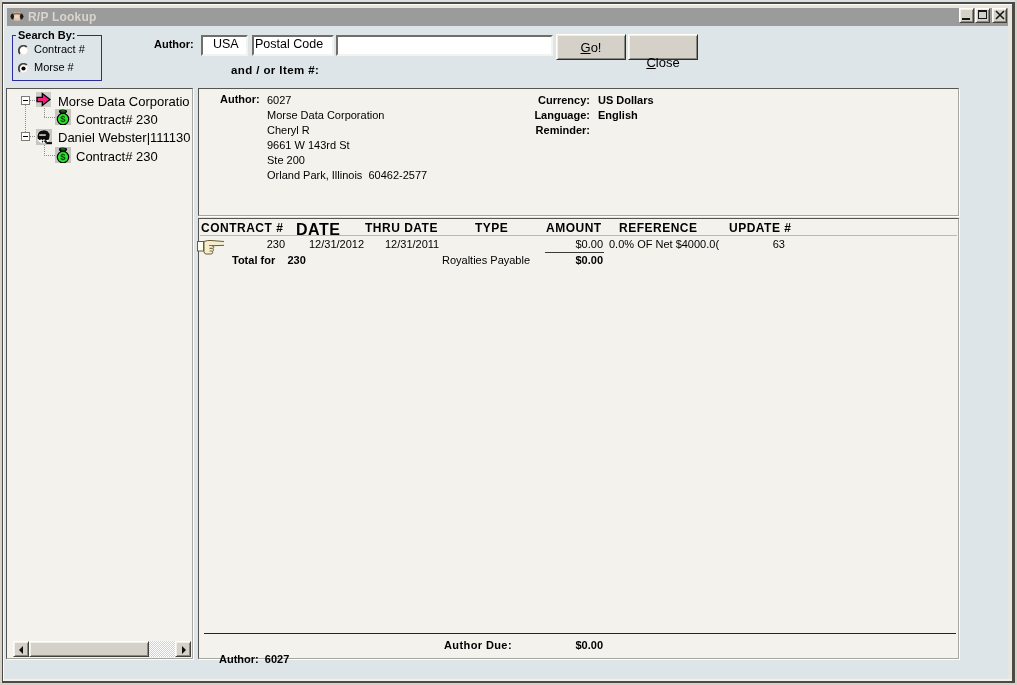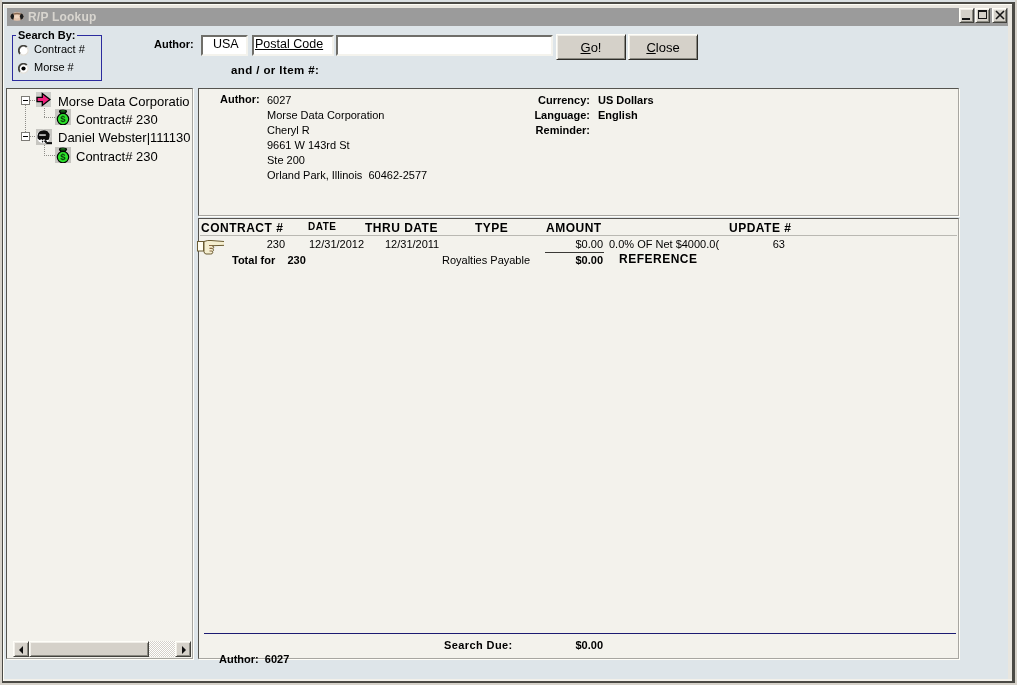--- a/index.html
+++ b/index.html
@@ -99,25 +99,25 @@
       <circle cx="5.5" cy="5.5" r="2.1" fill="#000"></circle>
     </svg>
   </div>
 <div class="abs" style="left:34px;top:61px;">Morse #</div>
 
 <div class="abs b" style="left:154px;top:37.5px;">Author:</div>
 <div class="abs tb" style="left:201px;top:34.5px;width:47px;height:21px;">
     <div style="padding:0 0 0 10px;">USA</div>
   </div>
 <div class="abs tb" style="left:252px;top:34.5px;width:82px;height:21px;">
-    <div style="padding:0 0 0 1px;text-decoration:underline;">Postal Code</div>
+    <div style="padding:0 0 0 1px;">Postal Code</div>
   </div>
 <div class="abs tb" style="left:336px;top:34.5px;width:217px;height:21px;"></div>
 <div class="abs btn" style="left:556px;top:34px;width:70px;height:26px;padding-top:5px;"><u>G</u>o!</div>
-<div class="abs btn" style="left:628px;top:34px;width:70px;height:26px;padding-top:5px;"><u>C</u>lose</div>
+<div class="abs btn" style="left:628px;top:34px;width:70px;height:26px;padding-top:20px;"><u>C</u>lose</div>
 <div class="abs b" style="left:231px;top:64px;font-size:11.5px;letter-spacing:0.4px;">and / or Item #:</div>
 <div class="abs tb" style="left:336px;top:62px;width:245px;height:20px;margin-top:44px;">
     <div style="padding:1px 0 0 3px;font-size:13.5px;">HL61A750</div>
   </div>
 
 <div class="abs panel" id="treepanel" style="left:6px;top:88px;width:187px;height:571px;"></div>
 
 <div class="abs dotv" style="left:25px;top:105px;height:28px;"></div>
 <div class="abs doth" style="left:30px;top:100px;width:8px;"></div>
 <div class="abs doth" style="left:30px;top:136px;width:8px;"></div>
@@ -183,25 +183,25 @@
 
 <div class="abs panel" id="infopanel" style="left:198px;top:88px;width:761px;height:128px;"></div>
 <div class="abs b" style="left:220px;top:93px;">Author:</div>
 <div class="abs" style="left:267px;top:93px;line-height:15px;">6027<br>Morse Data Corporation<br>Cheryl R<br>9661 W 143rd St<br>Ste 200<br>Orland Park, Illinois&nbsp;&nbsp;60462-2577</div>
 <div class="abs b" style="left:460px;top:93px;width:130px;text-align:right;line-height:15px;">Currency:<br>Language:<br>Reminder:</div>
 <div class="abs" style="left:598px;top:93px;line-height:15px;font-weight:bold;">US Dollars<br>English</div>
 
 <div class="abs panel" id="tablepanel" style="left:198px;top:218px;width:761px;height:441px;"></div>
 
 <div class="abs b" style="left:201px;top:221px;font-size:12px;letter-spacing:0.5px;">CONTRACT #</div>
-<div class="abs b" style="left:308px;top:221px;font-size:10px;letter-spacing:0.5px;">DATE</div>
+<div class="abs b" style="left:296px;top:221px;font-size:16px;letter-spacing:0.5px;">DATE</div>
 <div class="abs b" style="left:365px;top:221px;font-size:12px;letter-spacing:0.5px;">THRU DATE</div>
 <div class="abs b" style="left:475px;top:221px;font-size:12px;letter-spacing:0.5px;">TYPE</div>
 <div class="abs b" style="left:546px;top:221px;font-size:12px;letter-spacing:0.5px;">AMOUNT</div>
-<div class="abs b" style="left:619px;top:221px;font-size:12px;letter-spacing:0.5px;margin-top:31px;">REFERENCE</div>
+<div class="abs b" style="left:619px;top:221px;font-size:12px;letter-spacing:0.5px;">REFERENCE</div>
 <div class="abs b" style="left:729px;top:221px;font-size:12px;letter-spacing:0.5px;">UPDATE #</div>
 <div class="abs" style="left:200px;top:235px;width:757px;height:1px;background:#b9b8b2;"></div>
 
 <div class="abs" style="left:197px;top:238px;">
 <svg width="27" height="17" viewBox="0 0 27 17">
 <rect x="0.5" y="3.5" width="6" height="9.5" fill="#fffdf0" stroke="#6b5c33" stroke-width="1"></rect>
 <path d="M7,3.5 q4,-1.5 7,-1 l15.5,1.2 q1.5,0.3 1.5,1.9 q0,1.6 -1.7,1.7 l-14.3,0.4 q1.8,0.3 1.7,1.6 q0,1.2 -1.2,1.4 q1.2,0.5 1,1.6 q-0.2,1 -1.3,1.2 q0.8,0.6 0.5,1.5 q-0.4,1 -2,1 l-4.7,0 q-2,-0.3 -2,-2.5 z" fill="#f4eecf" stroke="#6b5c33" stroke-width="1"></path>
 <path d="M12,7.5 h3.5 M12.5,10.3 h3 M12.5,13 h2.5" stroke="#8a6a44" stroke-width="1.2" fill="none"></path>
 </svg>
 </div>
@@ -213,14 +213,14 @@
 <div class="abs" style="left:540px;top:237.5px;width:63px;text-align:right;">$0.00</div>
 <div class="abs" style="left:609px;top:237.5px;">0.0% OF Net $4000.0(</div>
 <div class="abs" style="left:740px;top:237.5px;width:45px;text-align:right;">63</div>
 <div class="abs" style="left:545px;top:251.5px;width:59px;height:1.2px;background:#3a3936;"></div>
 
 <div class="abs b" style="left:232px;top:253.5px;">Total for&nbsp;&nbsp;&nbsp;&nbsp;230</div>
 <div class="abs b" style="left:540px;top:253.5px;width:63px;text-align:right;">$0.00</div>
 
 <div class="abs" style="left:204px;top:632.5px;width:752px;height:1.2px;background:#1b1b72;"></div>
 <div class="abs b" style="left:219px;top:639px;margin-top:14px;">Author:&nbsp; 6027</div>
-<div class="abs b" style="left:444px;top:639px;letter-spacing:0.4px;">Search Due:</div>
+<div class="abs b" style="left:444px;top:639px;letter-spacing:0.4px;">Author Due:</div>
 <div class="abs b" style="left:540px;top:639px;width:63px;text-align:right;">$0.00</div>
 
 </body></html>

